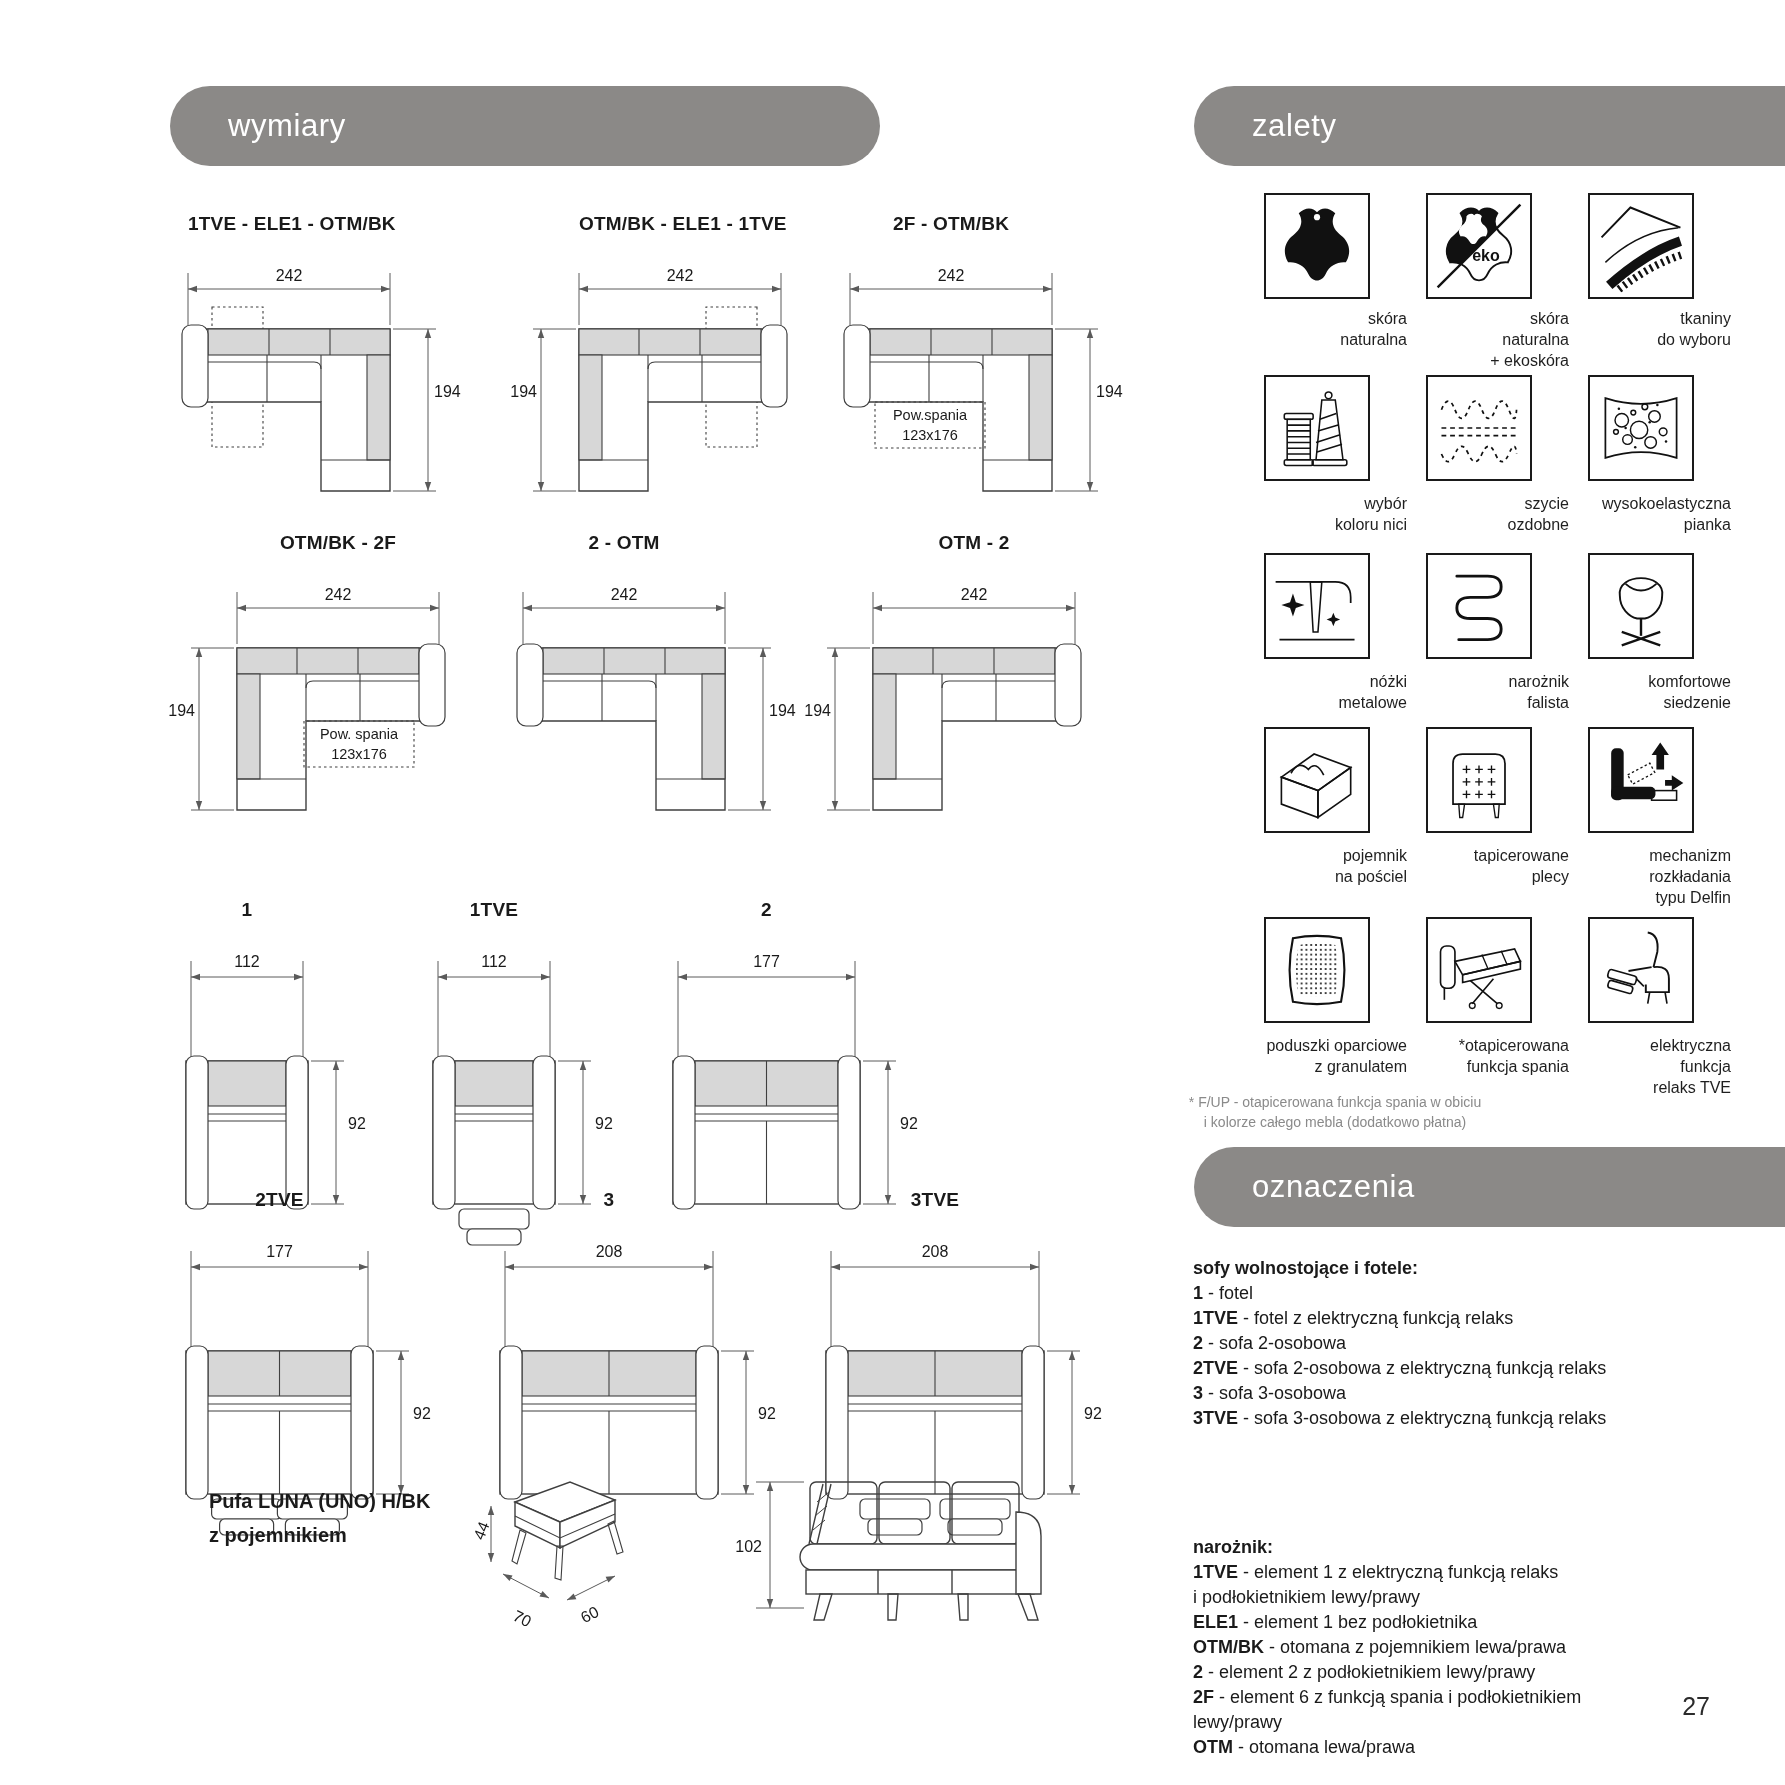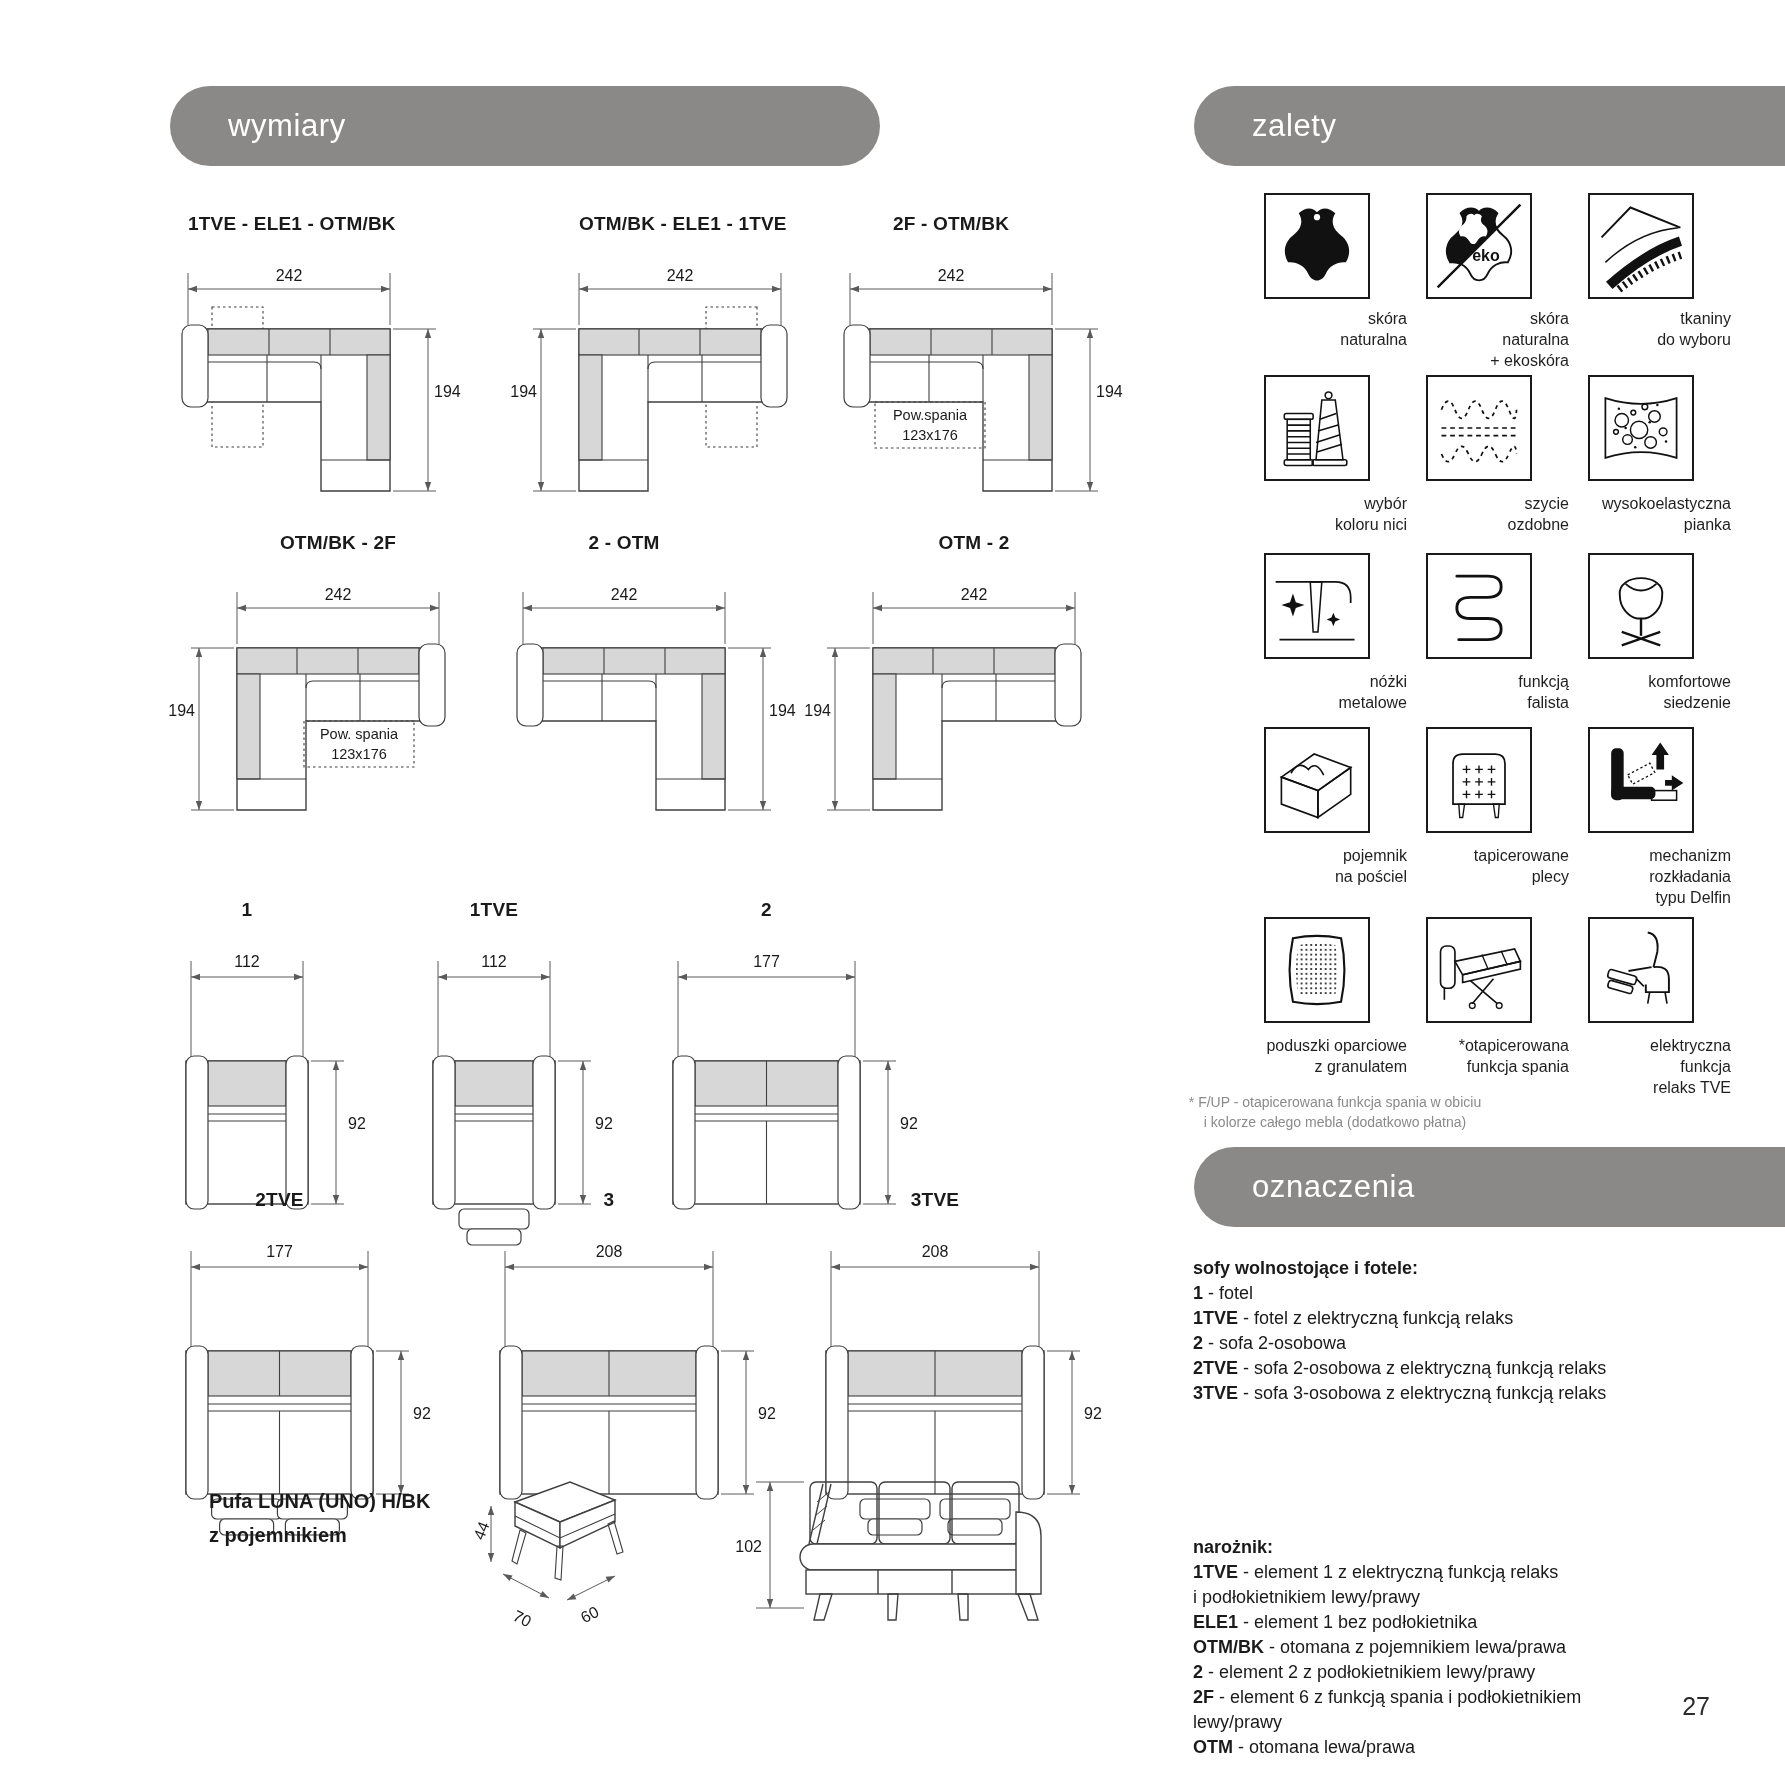--- a/index.html
+++ b/index.html
@@ -661,21 +661,21 @@
   </div>
 <div class="ilabel" style="left:1551px;top:493px">
     <div><b>wysokoelastyczna</b></div>
     <div><span>pianka</span></div>
   </div>
 <div class="ilabel" style="left:1227px;top:671px">
     <div><span>nóżki</span></div>
     <div><b>metalowe</b></div>
   </div>
 <div class="ilabel" style="left:1389px;top:671px">
-    <div><b>funkcją</b></div>
+    <div><b>narożnik</b></div>
     <div><span>falista</span></div>
   </div>
 <div class="ilabel" style="left:1551px;top:671px">
     <div><b>komfortowe</b></div>
     <div><span>siedzenie</span></div>
   </div>
 <div class="ilabel" style="left:1227px;top:845px">
     <div><b>pojemnik</b></div>
     <div><span>na pościel</span></div>
   </div>
@@ -706,20 +706,21 @@
   <div>* F/UP - otapicerowana funkcja spania w obiciu</div>
   <div>i kolorze całego mebla (dodatkowo płatna)</div>
 </div>
 
 <div class="legend" style="top:1256px">
     <div><b>sofy wolnostojące i fotele:</b><span></span></div>
     <div><b>1</b><span> - fotel</span></div>
     <div><b>1TVE</b><span> - fotel z elektryczną funkcją relaks</span></div>
     <div><b>2</b><span> - sofa 2-osobowa</span></div>
     <div><b>2TVE</b><span> - sofa 2-osobowa z elektryczną funkcją relaks</span></div>
+    <div><b>3</b><span> - sofa 3-osobowa</span></div>
     <div><b>3TVE</b><span> - sofa 3-osobowa z elektryczną funkcją relaks</span></div>
   </div>
 <div class="legend" style="top:1535px">
     <div><b>narożnik:</b><span></span></div>
     <div><b>1TVE</b><span> - element 1 z elektryczną funkcją relaks</span></div>
     <div><span>i podłokietnikiem lewy/prawy</span></div>
     <div><b>ELE1</b><span> - element 1 bez podłokietnika</span></div>
     <div><b>OTM/BK</b><span> - otomana z pojemnikiem lewa/prawa</span></div>
     <div><b>2</b><span> - element 2 z podłokietnikiem lewy/prawy</span></div>
     <div><b>2F</b><span> - element 6 z funkcją spania i podłokietnikiem</span></div>

